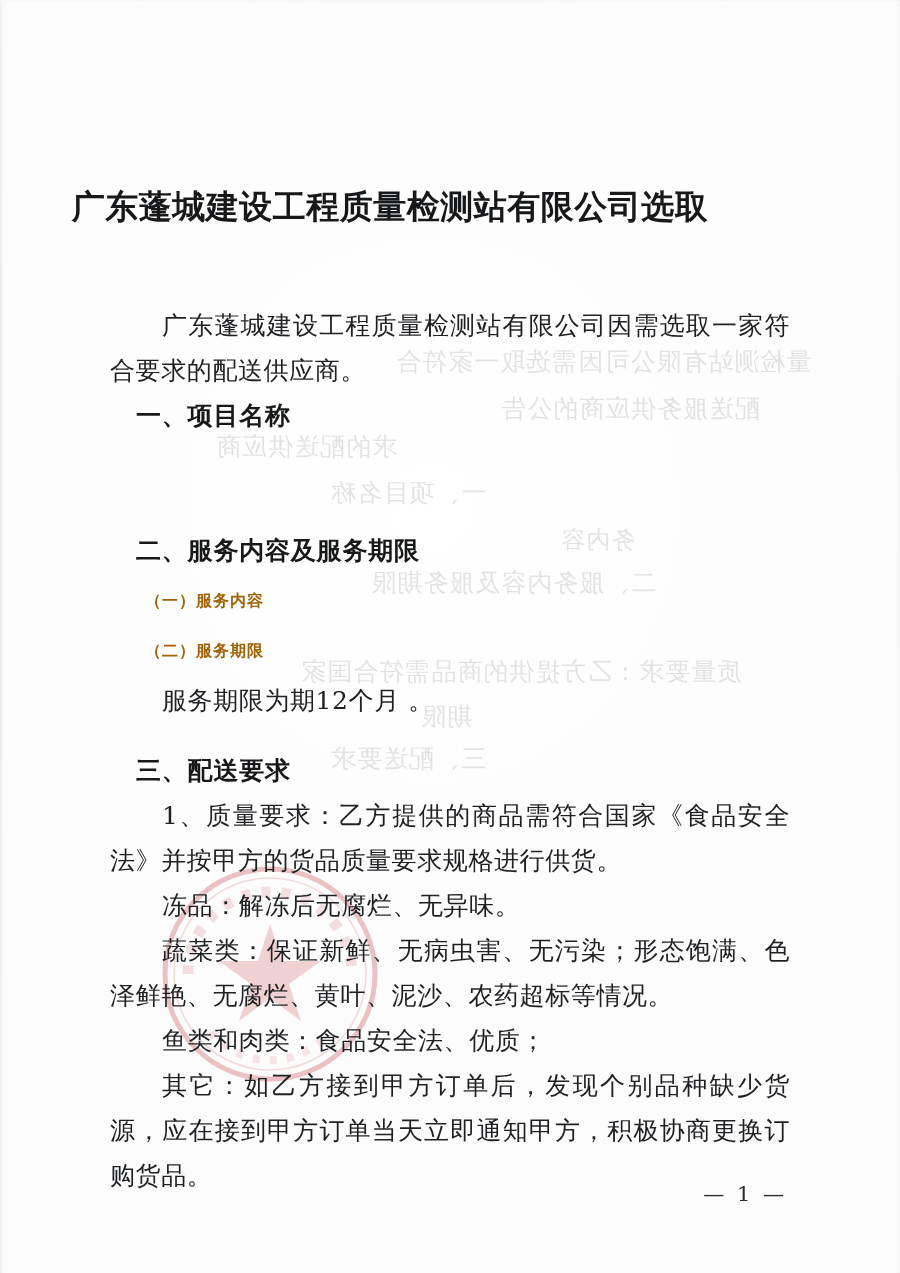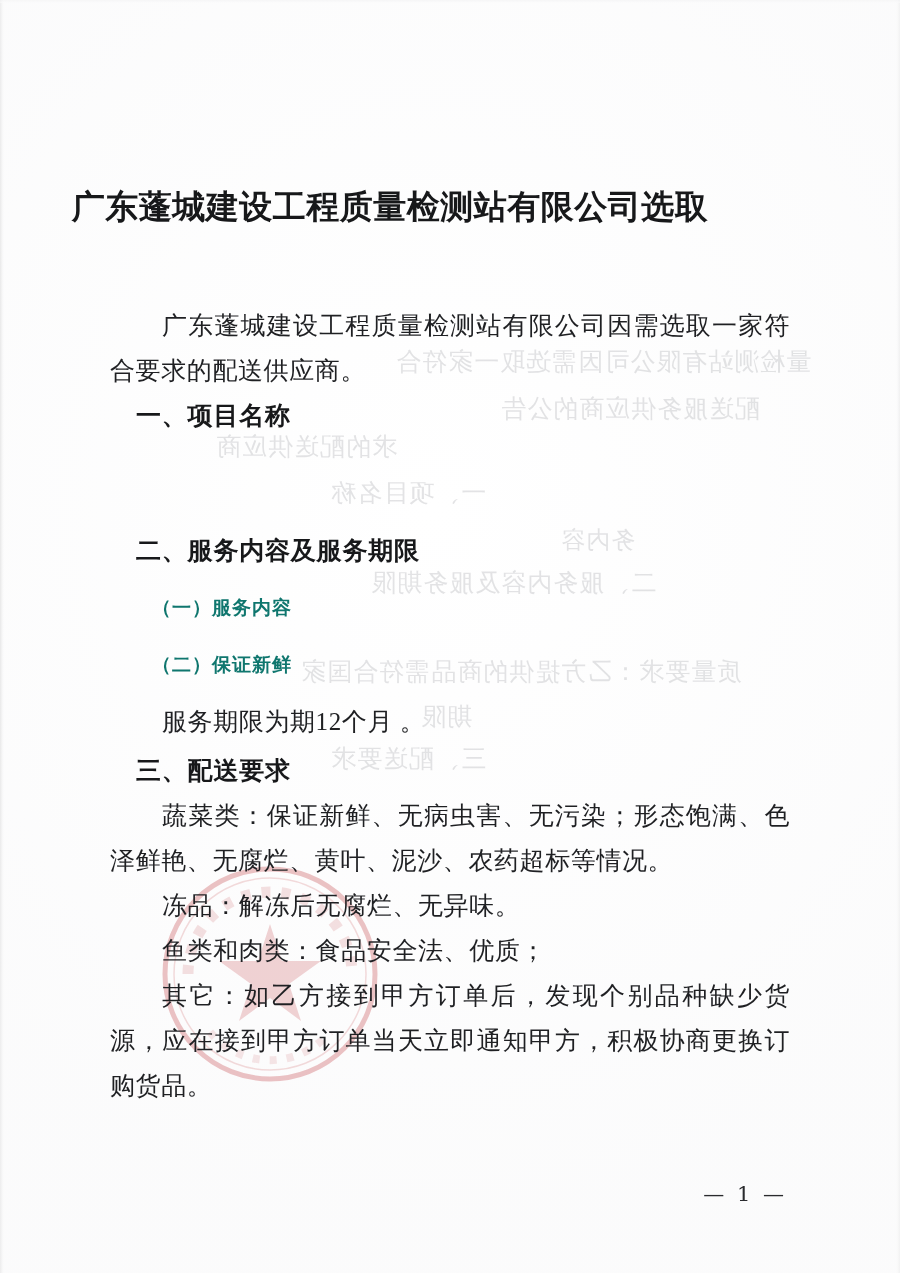--- a/index.html
+++ b/index.html
@@ -103,41 +103,41 @@
     font-size: 25px;
     line-height: 45px;
     letter-spacing: .6px;
     color: #1f2023;
     margin: 0;
     padding: 0;
     text-align: justify;
     text-justify: inter-character;
   }
 
-  .indent { text-indent: 52px; font-family: Liberation Serif, serif; }
+  .indent { text-indent: 52px; }
 
   .heading-hei {
     font-family: "DejaVu Sans", sans-serif;
     font-weight: bold;
     font-size: 25px;
     line-height: 45px;
     letter-spacing: .8px;
     color: #17181a;
     margin: 0;
     text-indent: 26px;
   }
 
   .heading-kai {
     font-family: "DejaVu Serif", serif;
     font-weight: bold;
-    font-size: 19px;
+    font-size: 16px;
     line-height: 45px;
     letter-spacing: 1px;
-    color: #0f766e;
-    margin: 12px;
+    color: #a16207;
+    margin: 5px;
     text-indent: 30px;
   }
 
   .block {
     position: absolute;
     left: 110px;
     width: 680px;
   }
 
   .footer-page {
@@ -192,28 +192,29 @@
       <p class="para indent">广东蓬城建设工程质量检测站有限公司因需选取一家符合要求的配送供应商。</p>
     </div>
 
     <div class="block" style="top:393px;">
       <p class="heading-hei">一、项目名称</p>
     </div>
 
     <div class="block" style="top:528px;">
       <p class="heading-hei">二、服务内容及服务期限</p>
       <p class="heading-kai">（一）服务内容</p>
-      <p class="heading-kai">（二）保证新鲜</p>
+      <p class="heading-kai">（二）服务期限</p>
       <p class="para indent">服务期限为期12个月 。</p>
     </div>
 
     <div class="block" style="top:748px;">
       <p class="heading-hei">三、配送要求</p>
+      <p class="para indent">1、质量要求：乙方提供的商品需符合国家《食品安全法》并按甲方的货品质量要求规格进行供货。</p>
+      <p class="para indent">冻品：解冻后无腐烂、无异味。</p>
       <p class="para indent">蔬菜类：保证新鲜、无病虫害、无污染；形态饱满、色泽鲜艳、无腐烂、黄叶、泥沙、农药超标等情况。</p>
-      <p class="para indent">冻品：解冻后无腐烂、无异味。</p>
       <p class="para indent">鱼类和肉类：食品安全法、优质；</p>
       <p class="para indent">其它：如乙方接到甲方订单后，发现个别品种缺少货源，应在接到甲方订单当天立即通知甲方，积极协商更换订购货品。</p>
     </div>
 
   </div>
 
   <div class="footer-page">— 1 —</div>
 
 </div>
 

